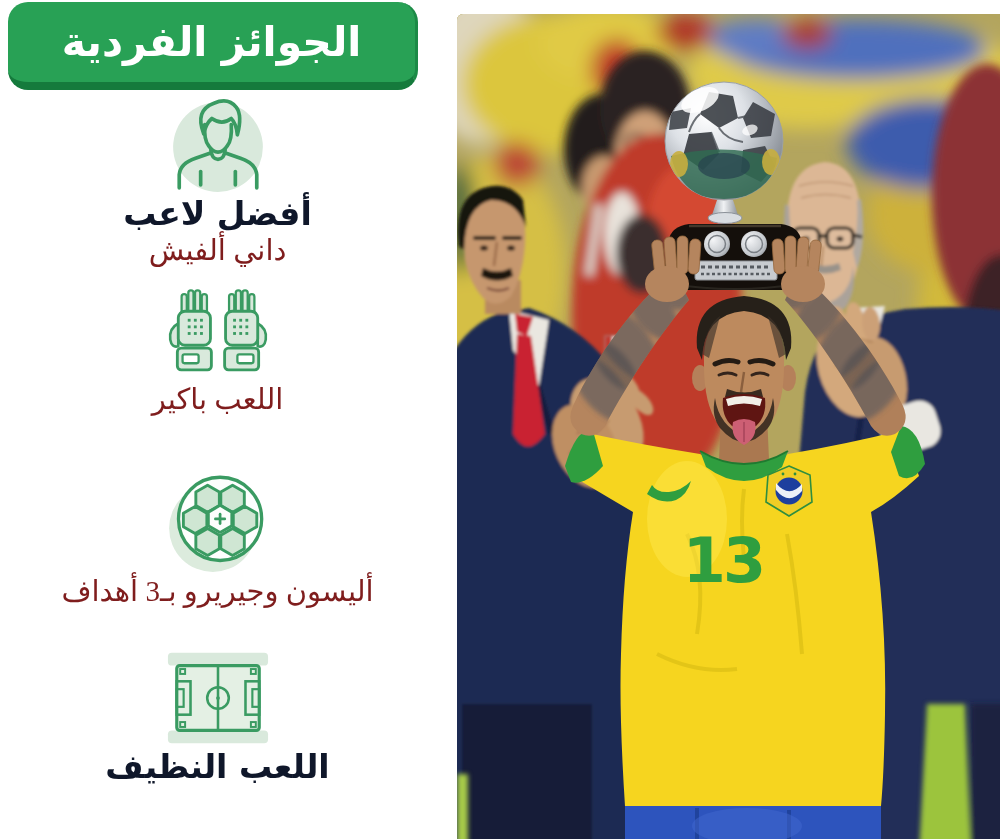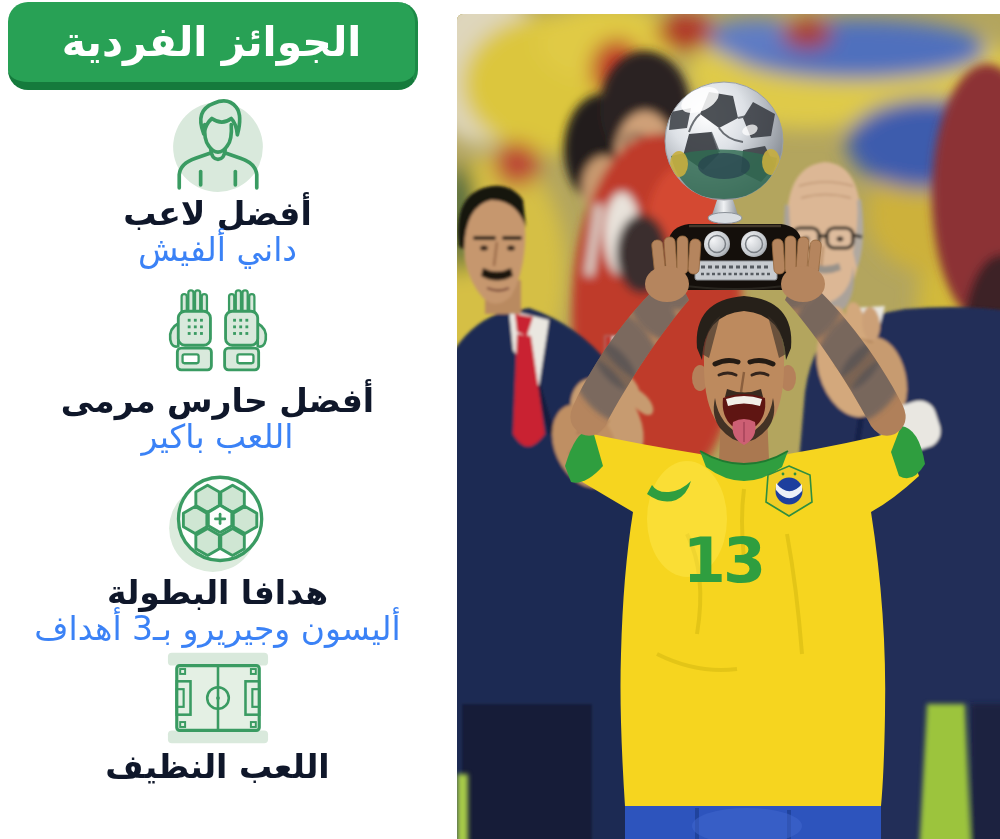--- a/index.html
+++ b/index.html
@@ -8,21 +8,21 @@
          font-family:"DejaVu Sans","Liberation Sans",sans-serif;}
   
   .panel{position:absolute;left:0;top:0;width:443px;height:839px;background:#ffffff;}
   .hdr{position:absolute;left:8px;top:2px;width:410px;height:88px;background:#28a155;
        border-bottom:8px solid #157a3c;border-right:3px solid #1c8a46;border-radius:20px;
        display:flex;align-items:center;justify-content:center;}
   .hdr-t{color:#ffffff;font-weight:bold;font-size:41px;letter-spacing:.5px;}
   .award{position:absolute;left:0;width:435px;text-align:center;}
   .ic{display:flex;justify-content:center;align-items:center;}
   .t{font-size:33px;font-weight:bold;color:#0f172a;line-height:38px;}
-  .w{font-size:33px;color:#3b82f6;line-height:34px;}
+  .w{font-size:29px;color:#7f1d1d;line-height:34px;font-family:Liberation Serif, serif;}
   
   .photo{position:absolute;left:443px;top:0;width:557px;height:839px;margin:14px;
          border-radius:6px 6px 12px 14px;overflow:hidden;background:#b3a55e;}
   .photo svg{display:block;}
 </style>
 </head>
 <body>
 
 <div class="stage">
 
@@ -76,21 +76,20 @@
                 <rect x="23" y="49" width="3" height="3"></rect>
                   <rect x="29.5" y="49" width="3" height="3"></rect>
                   <rect x="36" y="49" width="3" height="3"></rect>
               </g>
             </g>
           </defs>
           <use href="#glove"></use>
           <use href="#glove" transform="translate(110,0) scale(-1,1)"></use>
         </svg>
       </div>
-      <div class="t" dir="rtl">أفضل حارس مرمى</div>
       <div class="w" dir="rtl">اللعب باكير</div>
     </div>
 
     <div class="award" style="top:470px">
       <div class="ic">
         <svg width="104" height="104" viewBox="0 0 100 100">
           <defs>
               <clipPath id="ballclip">
                 <circle cx="52" cy="47" r="38.6"></circle>
               </clipPath>
@@ -105,21 +104,20 @@
             <polygon points="40,56.3 51.3,62.8 51.3,75.8 40,82.3 28.7,75.8 28.7,62.8"></polygon>
             <polygon points="64,56.3 75.3,62.8 75.3,75.8 64,82.3 52.7,75.8 52.7,62.8"></polygon>
           </g>
           <polygon points="52,34 63.3,40.5 63.3,53.5 52,60 40.7,53.5 40.7,40.5" fill="#fdfefd" stroke="#3a9b62" stroke-width="2.8" stroke-linejoin="round"></polygon>
           <g stroke="#3a9b62" stroke-width="2.6" stroke-linecap="round">
             <path d="M52,42.5 V51.5"></path>
               <path d="M47.5,47 H56.5"></path>
           </g>
         </svg>
       </div>
-      <div class="t" dir="rtl">هدافا البطولة</div>
       <div class="w" dir="rtl">أليسون وجيريرو بـ3 أهداف</div>
     </div>
 
     <div class="award" style="top:648px">
       <div class="ic">
         <svg width="108" height="100" viewBox="0 0 110 100">
           <rect x="4" y="4" width="102" height="13" rx="4" fill="#d9e9dc"></rect>
           <rect x="4" y="83" width="102" height="13" rx="4" fill="#d9e9dc"></rect>
           <rect x="13" y="17" width="84" height="66" rx="3" fill="#e4f0e4" stroke="#3a9b62" stroke-width="3.2"></rect>
           <g stroke="#3a9b62" stroke-width="2.6" fill="none">

